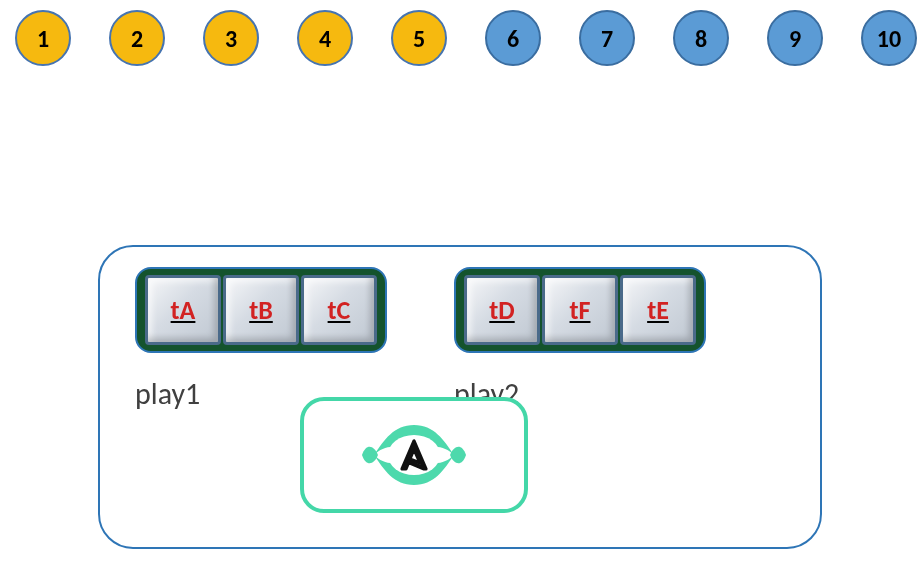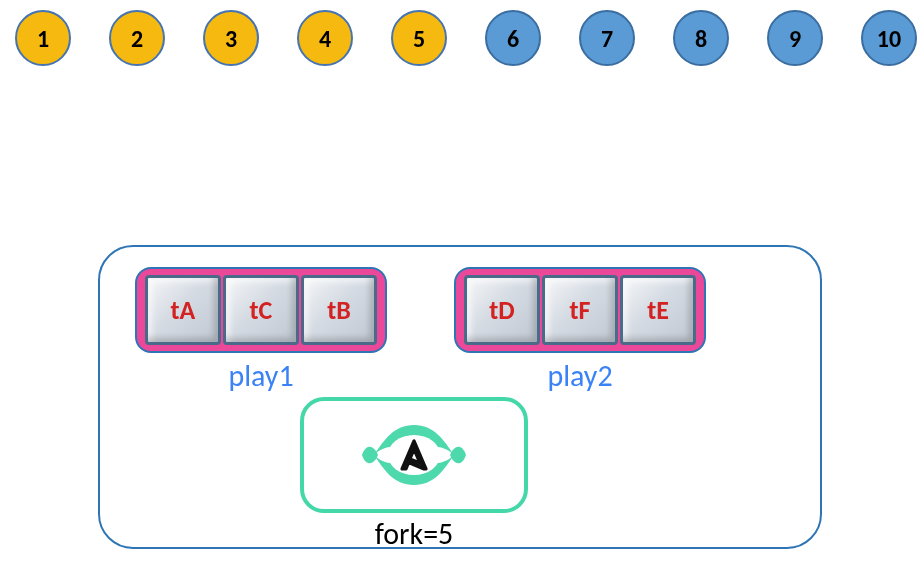--- a/index.html
+++ b/index.html
@@ -53,41 +53,42 @@
     top: 20px;
   }
   .play1-wrap { left: 35px; }
   .play2-wrap { left: 354px; }
   .play-box {
     border: 2.5px solid #2e75b6;
     border-radius: 16px;
     padding: 6px 8px 6px 8px;
     display: flex;
     gap: 2px;
-    background: #ec4899;
+    background: #14532d;
+    text-decoration: underline;
   }
   .task-btn {
     width: 70px;
     height: 64px;
     background: linear-gradient(135deg, #f5f6f8 0%, #d5dbe3 45%, #c0c8d2 100%);
     border: 3px solid #4a6a8a;
     border-radius: 4px;
     display: flex;
     align-items: center;
     justify-content: center;
     font-size: 26px;
     font-weight: bold;
     color: #d22222;
     box-shadow: inset -4px -4px 6px rgba(0,0,0,0.18), inset 4px 4px 6px rgba(255,255,255,0.6);
   }
   .play-label {
-    text-align: center;
+    text-align: left;
     font-size: 30px;
-    color: #3b82f6;
-    margin-top: 4px;
+    color: #404040;
+    margin-top: 22px;
   }
   .fork-wrap {
     position: absolute;
     left: 200px;
     top: 150px;
   }
   .fork-box {
     width: 220px;
     height: 108px;
     border: 4px solid #44d7a8;
@@ -150,24 +151,24 @@
 </div>
 
 <div class="big-box">
 
   <div class="play-wrap play1-wrap">
     <div class="play-box">
       <div class="task-btn">
           <span>tA</span>
         </div>
       <div class="task-btn">
+          <span>tB</span>
+        </div>
+      <div class="task-btn">
           <span>tC</span>
-        </div>
-      <div class="task-btn">
-          <span>tB</span>
         </div>
     </div>
     <div class="play-label">play1</div>
   </div>
 
   <div class="play-wrap play2-wrap">
     <div class="play-box">
       <div class="task-btn">
           <span>tD</span>
         </div>
@@ -195,16 +196,15 @@
 
           <ellipse cx="70" cy="40" rx="26" ry="20" fill="#ffffff"></ellipse>
 
           <path d="M70 26 L58 54 L62 54 L70 34 L76 48 L66 44 L64.5 47.5 L80 54 L82 54 Z" fill="none" stroke="#111" stroke-width="3.2" stroke-linejoin="round" stroke-linecap="round"></path>
           <path d="M70 26 L82 54 L78 54 L70 34" fill="#111"></path>
           <path d="M70 26 L58 54 L62 54 L70 34" fill="#111"></path>
           <path d="M65 46 L80 53" stroke="#111" stroke-width="3.2" stroke-linecap="round"></path>
         </svg>
       </div>
     </div>
-    <div class="fork-label">fork=5</div>
   </div>
 
 </div>
 
 </body></html>

